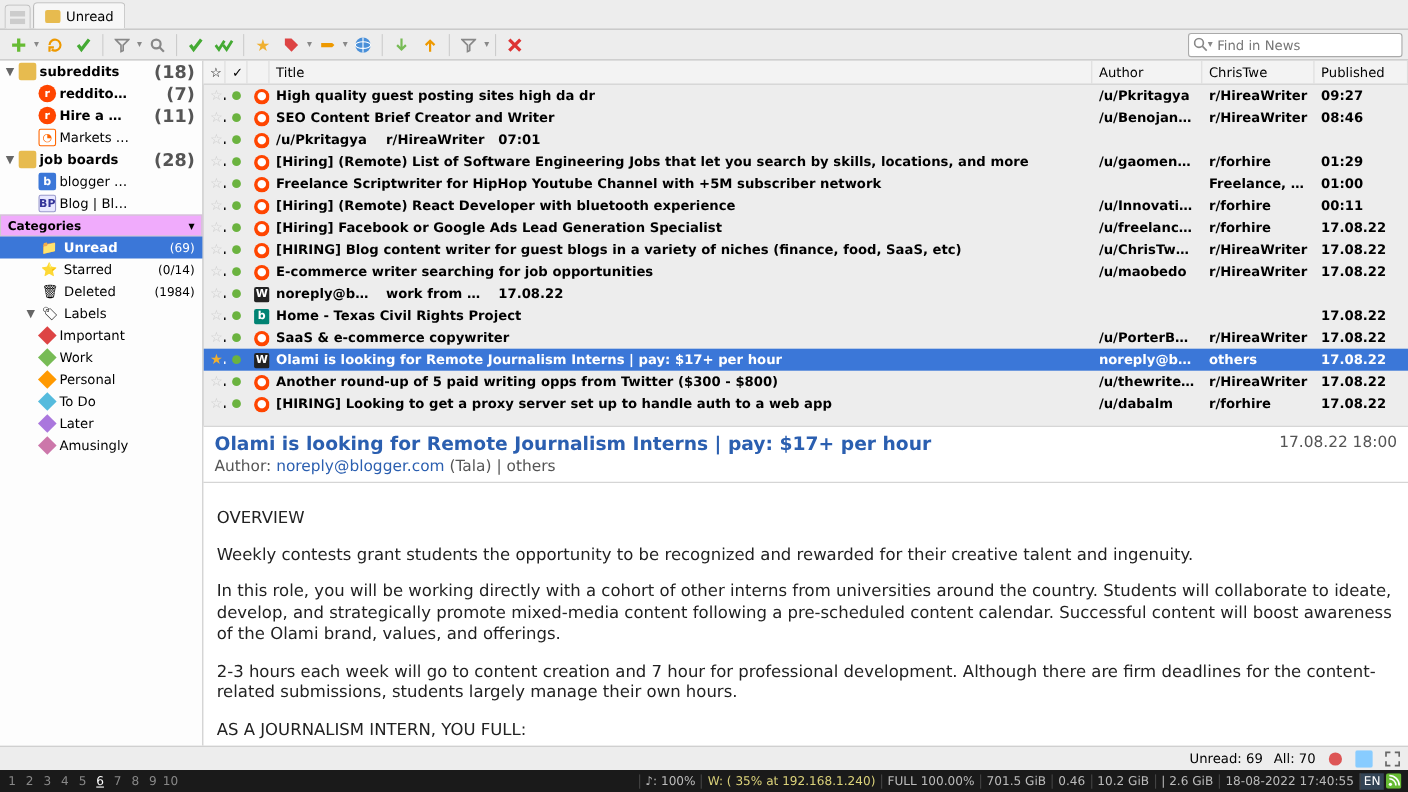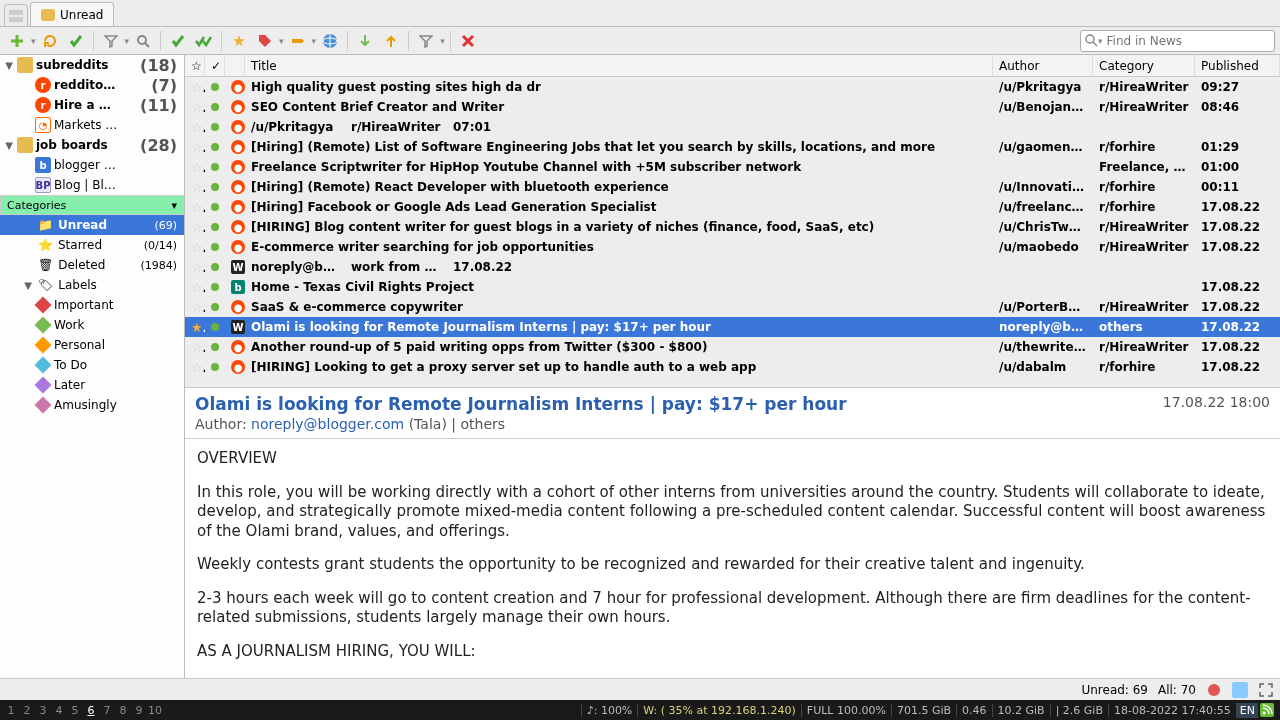--- a/index.html
+++ b/index.html
@@ -20,21 +20,21 @@
 .tree-row { display: flex; align-items: center; height: 20px; padding: 0 4px; gap: 3px; cursor:pointer;}
 .tree-row .cnt { margin-left: auto; color: #555; font-size:16px; padding-right:3px;}
 .tree-row.bold { font-weight: bold; }
 .tog { width:10px; font-size:10px; color:#666; text-align:center;}
 .ic { width:16px; height:16px; display:inline-flex; align-items:center; justify-content:center; border-radius:2px; font-size:10px; font-weight:bold;}
 .ic.folder { background:#e7bb4f; }
 .ic.reddit { background:#ff4500; color:#fff; border-radius:50%; }
 .ic.blue { background:#3b77d8; color:#fff; }
 .ic.mkt { background:#fff; border:1px solid #f60; color:#f60;}
 .ic.bp { background:#e8e8ff; border:1px solid #99c; color:#339;}
-.cat-hdr { height:20px; background:#86efac; border:1px solid #ccc; display:flex; align-items:center; padding:0 6px; font-size:11px; justify-content:space-between;}
+.cat-hdr { height:20px; background:#f0abfc; border:1px solid #ccc; display:flex; align-items:center; padding:0 6px; font-size:11px; justify-content:space-between;font-weight:bold;}
 .cat-row { display:flex; align-items:center; height:20px; padding:0 4px; gap:5px; cursor:pointer;}
 .cat-row.sel { background:#3b77d8; color:#fff; }
 .cat-row .cnt { margin-left:auto; font-size:11px; padding-right:3px;}
 .lbl-sw { width:12px; height:12px; transform:rotate(45deg); }
 .content { flex:1; display:flex; flex-direction:column; }
 .list-hdr { height:22px; display:flex; align-items:center; border-bottom:1px solid #ccc; background:#f3f3f3; font-size:12px; }
 .list-hdr > div { padding:0 6px; border-right:1px solid #ddd; height:100%; display:flex; align-items:center; }
 .col-star{width:20px;} .col-read{width:20px;} .col-ico{width:20px;}
 .col-title{flex:1;} .col-author{width:100px;} .col-cat{width:102px;} .col-pub{width:85px;}
 .list { flex:0 0 310px; overflow:hidden; }
@@ -43,21 +43,21 @@
 .row.sel { background:#3b77d8; color:#fff; }
 .star { color:#ccc; font-size:13px; }
 .star.on { color:#f0b030; }
 .dot { width:8px; height:8px; border-radius:50%; background:#6bb33f; display:inline-block;}
 .article-hdr { background:#fff; border-top:1px solid #ccc; border-bottom:1px solid #ccc; padding:6px 10px; font-family:Georgia,serif;}
 .article-hdr h2 { color:#2b5fb0; font-size:17px; font-weight:bold; display:inline;}
 .article-hdr .date { float:right; color:#555; font-size:14px;margin-left:36px;}
 .article-hdr .auth { font-size:14px; color:#555; margin-top:2px;}
 .article-hdr .auth a { color:#2b5fb0; text-decoration:none;}
 .article-body { flex:1; background:#fff; padding:10px 12px; font-family:Georgia,serif; font-size:15px; color:#222; overflow:hidden;}
-.article-body p { margin-bottom:14px; line-height:1.3;}
+.article-body p { margin-bottom:14px; line-height:1.3;margin-top:12px;}
 .status { height:22px; background:#ededed; border-top:1px solid #ccc; display:flex; align-items:center; justify-content:flex-end; padding:0 6px; gap:10px; font-size:12px;}
 .status .stat-ic { width:16px; height:16px; }
 .bottombar { height:20px; background:#1a1a1a; color:#bbb; display:flex; align-items:center; font-family:monospace; font-size:11px; padding:0 4px;}
 .bottombar .ws { display:flex; gap:2px; margin-right:auto;}
 .bottombar .ws span { width:14px; text-align:center; color:#888;}
 .bottombar .ws span.act { color:#fff; text-decoration:underline;}
 .bottombar > span { padding:0 5px; border-left:1px solid #444;}
 svg { display:block; }
 .ind { width:14px;}
 .ind2 { width:28px;}
@@ -290,21 +290,21 @@
       </div>
   </div>
 
   <div class="content">
     <div class="list-hdr">
       <div class="col-star">☆</div>
       <div class="col-read">✓</div>
       <div class="col-ico"></div>
       <div class="col-title">Title</div>
       <div class="col-author">Author</div>
-      <div class="col-cat">Category</div>
+      <div class="col-cat">ChrisTwe</div>
       <div class="col-pub">Published</div>
     </div>
     <div class="list" id="list">
         <div class="row">
           <div class="col-star"><span class="star">☆</span></div>
           <div class="col-read"><span class="dot"></span></div>
           <div class="col-ico"><span class="ic reddit" style="width:14px;height:14px">●</span></div>
           <div class="col-title">High quality guest posting sites high da dr</div>
           <div class="col-author">/u/Pkritagya</div>
           <div class="col-cat">r/HireaWriter</div>
@@ -438,24 +438,24 @@
 
     <div class="article-hdr">
       <span class="date">17.08.22 18:00</span>
       <h2>Olami is looking for Remote Journalism Interns | pay: $17+ per hour</h2>
       <div class="auth">
         <span>Author: </span><a href="#">noreply@blogger.com</a><span> (Tala) | others</span>
       </div>
     </div>
     <div class="article-body">
       <p>OVERVIEW</p>
+      <p>Weekly contests grant students the opportunity to be recognized and rewarded for their creative talent and ingenuity.</p>
       <p>In this role, you will be working directly with a cohort of other interns from universities around the country. Students will collaborate to ideate, develop, and strategically promote mixed-media content following a pre-scheduled content calendar. Successful content will boost awareness of the Olami brand, values, and offerings.</p>
-      <p>Weekly contests grant students the opportunity to be recognized and rewarded for their creative talent and ingenuity.</p>
       <p>2-3 hours each week will go to content creation and 7 hour for professional development. Although there are firm deadlines for the content-related submissions, students largely manage their own hours.</p>
-      <p>AS A JOURNALISM HIRING, YOU WILL:</p>
+      <p>AS A JOURNALISM INTERN, YOU FULL:</p>
     </div>
   </div>
 </div>
 
 <div class="status">
   <span>Unread: 69</span>
   <span>All: 70</span>
   <svg class="stat-ic" width="16" height="16">
       <circle cx="8" cy="8" r="6" fill="#d55"></circle>
     </svg>

